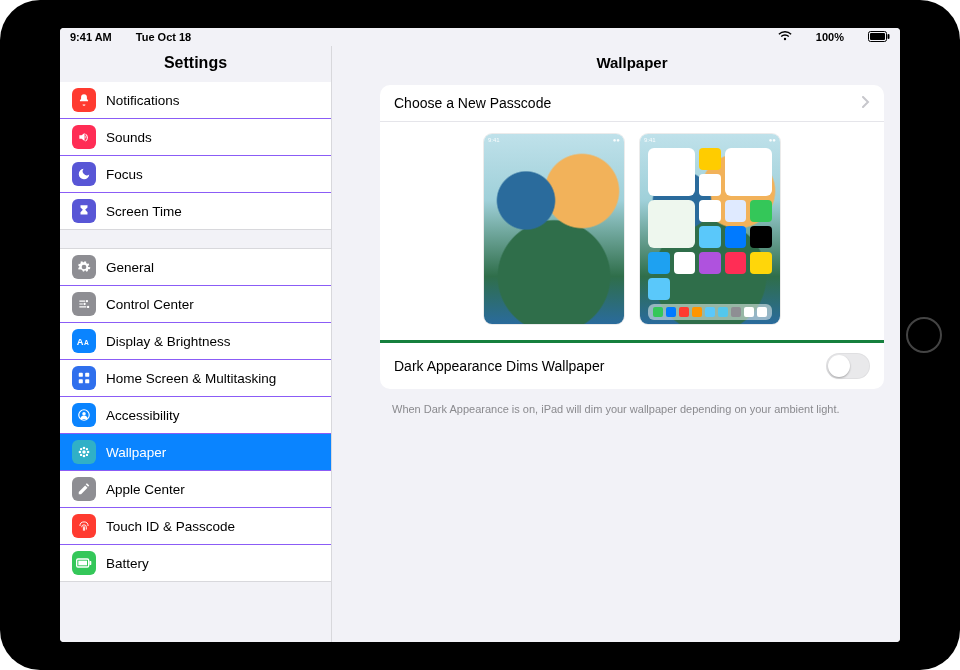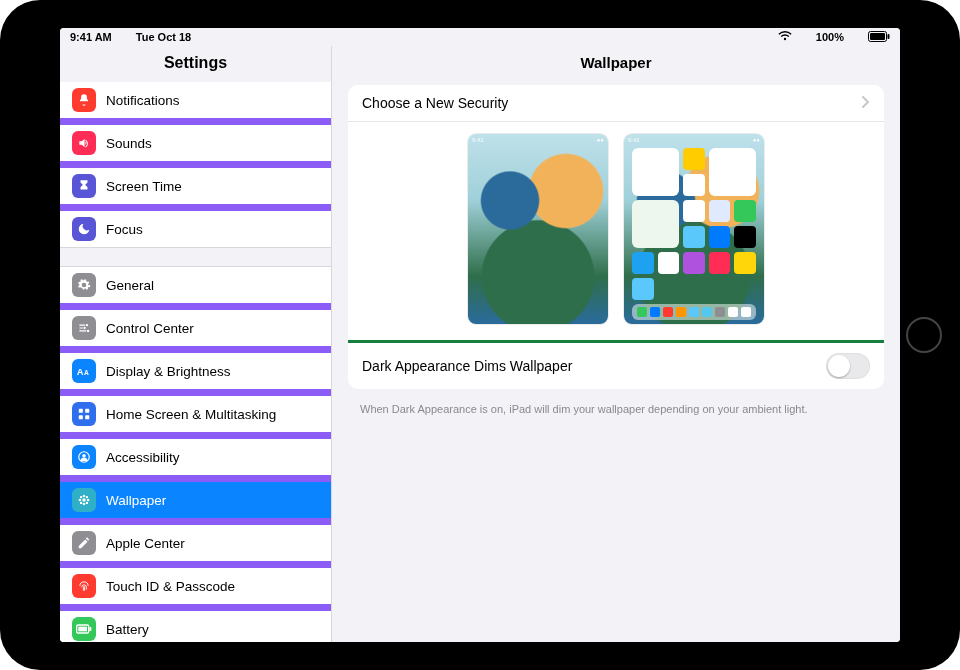--- a/index.html
+++ b/index.html
@@ -15,34 +15,34 @@
   .screen {
     position:absolute; left:60px; top:28px; right:60px; bottom:28px;
     background:#f2f2f7; border-radius:4px; overflow:hidden; display:flex; flex-direction:column;
   }
   .status-bar {
     height:18px; display:flex; align-items:center; justify-content:space-between;
     padding:0 10px; font-size:11px; font-weight:600; color:#000; background:#f2f2f7;
   }
   .status-left, .status-right { display:flex; gap:24px; }
   .status-right svg { display:block; }
-  .content { flex:1; display:flex; overflow:hidden; }
+  .content { flex:1; display:flex; overflow:hidden;gap:32px; }
   .sidebar {
     width:272px; background:#f2f2f7; border-right:1px solid #d8d8dc;
     display:flex; flex-direction:column;
   }
   .sidebar-title { text-align:center; font-size:16px; font-weight:700; padding:8px 0 10px; }
   .group {
     background:#fff; border-top:1px solid #d8d8dc; border-bottom:1px solid #d8d8dc;
     margin-bottom:18px;
   }
   .group.firstcut { border-top:none; }
   .row {
     display:flex; align-items:center; gap:10px; padding:6px 12px;
-    border-bottom:7px solid #8b5cf6; font-size:13.5px; color:#000; cursor:pointer;
+    border-bottom:1px solid #8b5cf6; font-size:13.5px; color:#000; cursor:pointer;
   }
   .row:last-child { border-bottom:none; }
   .row.selected { background:#0a84ff; color:#fff; }
   .ico {
     width:24px; height:24px; border-radius:6px; display:flex; align-items:center; justify-content:center;
     flex-shrink:0;
   }
   .ico svg { display:block; }
   .main { flex:1; background:#f2f2f7; overflow:auto; }
   .main-title { text-align:center; font-size:15px; font-weight:700; padding:8px 0 14px; }
@@ -138,32 +138,32 @@
               <div class="ico" style="background: rgb(255, 45, 85);">
                 <svg width="14" height="14" viewBox="0 0 24 24">
                   <path fill="#fff" d="M4 9v6h4l5 4V5L8 9H4zm12 3a3 3 0 00-1.5-2.6v5.2A3 3 0 0016 12zm-1.5-6v2.1A6 6 0 0114.5 18v2.1A8 8 0 0014.5 6z"></path>
                 </svg>
               </div>
               <span>Sounds</span>
             </div>
             <div class="row">
               <div class="ico" style="background: rgb(88, 86, 214);">
                 <svg width="14" height="14" viewBox="0 0 24 24">
+                  <path fill="#fff" d="M21 12.8A9 9 0 1111.2 3a7 7 0 009.8 9.8z"></path>
+                </svg>
+              </div>
+              <span>Focus</span>
+            </div>
+            <div class="row">
+              <div class="ico" style="background: rgb(88, 86, 214);">
+                <svg width="14" height="14" viewBox="0 0 24 24">
                   <path fill="#fff" d="M6 2h12v4l-4 4 4 4v4H6v-4l4-4-4-4V2z"></path>
                 </svg>
               </div>
               <span>Screen Time</span>
-            </div>
-            <div class="row">
-              <div class="ico" style="background: rgb(88, 86, 214);">
-                <svg width="14" height="14" viewBox="0 0 24 24">
-                  <path fill="#fff" d="M21 12.8A9 9 0 1111.2 3a7 7 0 009.8 9.8z"></path>
-                </svg>
-              </div>
-              <span>Focus</span>
             </div>
           </div>
         <div class="group" id="group2">
             <div class="row">
               <div class="ico" style="background: rgb(142, 142, 147);">
                 <svg width="14" height="14" viewBox="0 0 24 24">
                   <path fill="#fff" d="M12 8a4 4 0 100 8 4 4 0 000-8zm9 4l2 1-1 3-2-.5-1.5 1.5.5 2-3 1-1-2h-2l-1 2-3-1 .5-2L5 16l-2 .5-1-3 2-1v-2l-2-1 1-3 2 .5L6.5 5 6 3l3-1 1 2h2l1-2 3 1-.5 2L17.5 6.5 20 6l1 3-2 1v2z"></path>
                 </svg>
               </div>
               <span>General</span>
@@ -254,21 +254,21 @@
               <span>Battery</span>
             </div>
           </div>
       </div>
 
       <div class="main">
         <div class="main-title">Wallpaper</div>
 
         <div class="card">
           <div class="card-header">
-            <span>Choose a New Security</span>
+            <span>Choose a New Passcode</span>
             <span class="chev">
               <svg width="8" height="12" viewBox="0 0 8 12">
                   <path d="M1 1l5 5-5 5" fill="none" stroke="#c7c7cc" stroke-width="2" stroke-linecap="round"></path>
                 </svg>
             </span>
           </div>
 
           <div class="previews">
             <div class="preview">
               <div class="topbar">

